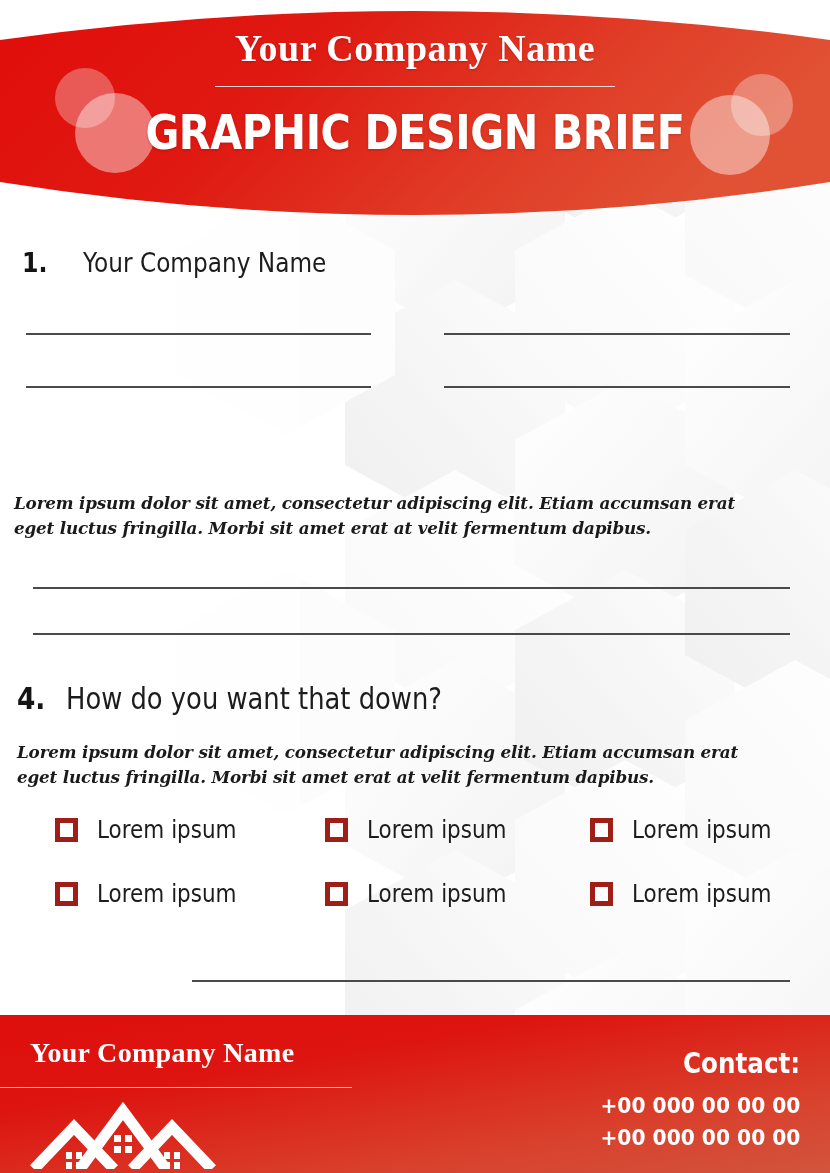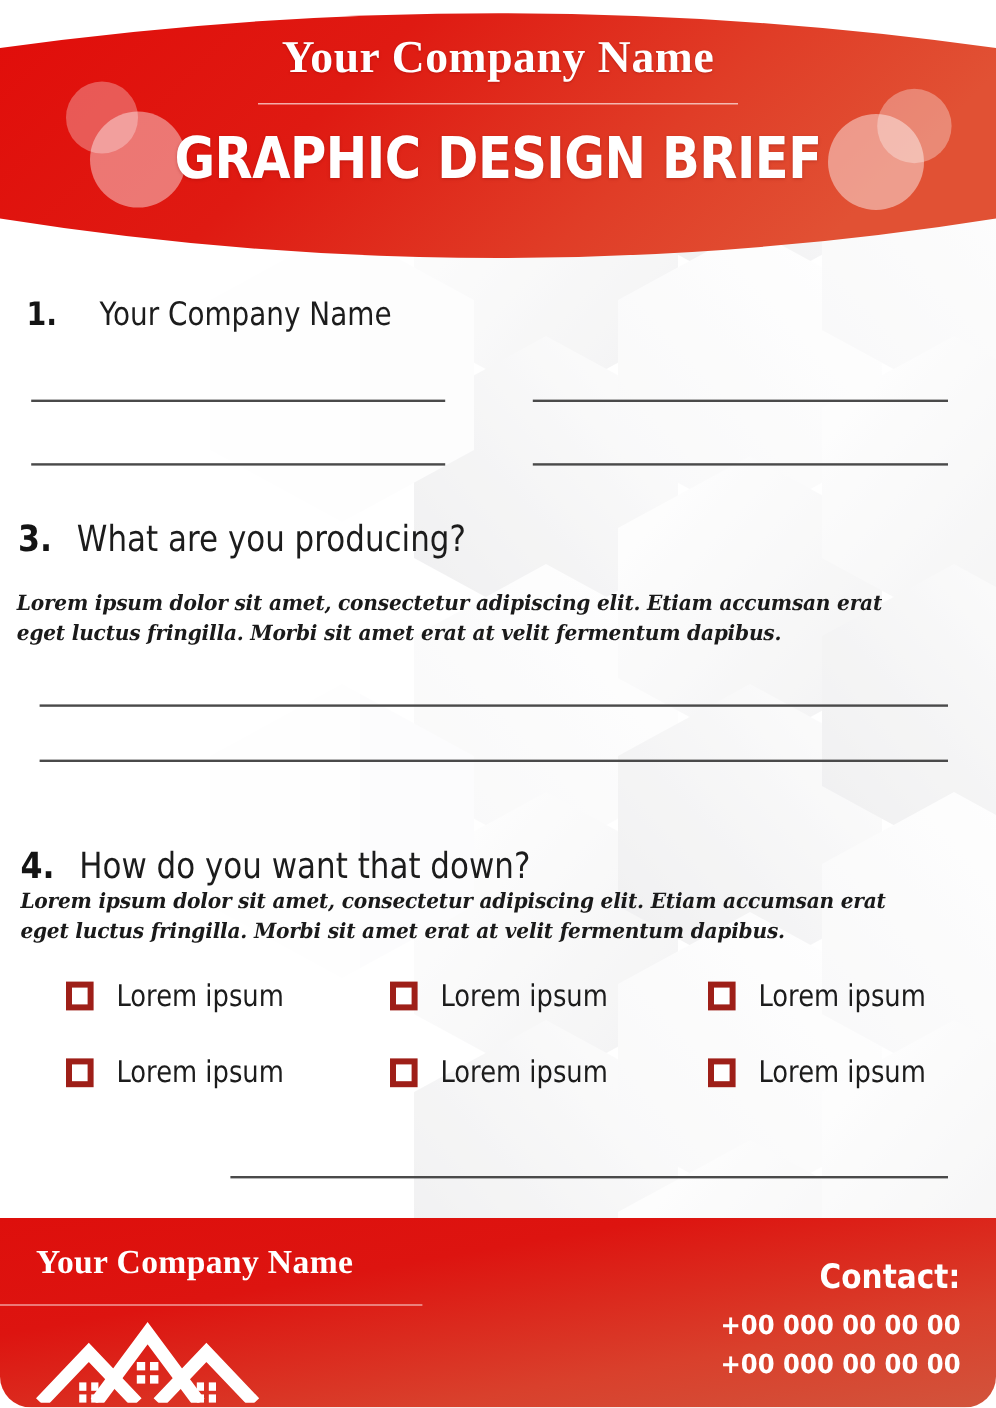--- a/index.html
+++ b/index.html
@@ -9,21 +9,20 @@
   }
   body {
     font-family: "Liberation Sans", sans-serif;
   }
   #page {
     position: relative;
     width: 830px;
     height: 1173px;
     overflow: hidden;
     background: #ffffff;
-    border-radius: 26px;
   }
 
   
   .hex-bg {
     position: absolute;
     left: 0;
     top: 150px;
     width: 830px;
     height: 880px;
     overflow: hidden;
@@ -306,29 +305,25 @@
     <div class="q-row" style="left:22px; top:247px; font-size:27px;">
       <span class="q-num">1.</span>
       <span class="q-label" style="margin-left:24px;">Your Company Name</span>
     </div>
     <div class="hline" style="left:26px; top:333px; width:345px;"></div>
     <div class="hline" style="left:26px; top:386px; width:345px;"></div>
 
     <div class="hline" style="left:444px; top:333px; width:346px;"></div>
     <div class="hline" style="left:444px; top:386px; width:346px;"></div>
 
-    <div class="q-row" style="left:15px; top:432px; font-size:30px;">
-      <span class="q-num">3.</span>
-      <span class="q-label" style="margin-left:8px;">What are you producing?</span>
-    </div>
     <div class="lorem" style="left:14px; top:491px; width:780px;">Lorem ipsum dolor sit amet, consectetur adipiscing elit. Etiam accumsan erat eget luctus fringilla. Morbi sit amet erat at velit fermentum dapibus.</div>
     <div class="hline" style="left:33px; top:587px; width:757px;"></div>
     <div class="hline" style="left:33px; top:633px; width:757px;"></div>
 
-    <div class="q-row" style="left:17px; top:681px; font-size:30px;margin-top:24px;">
+    <div class="q-row" style="left:17px; top:681px; font-size:30px;">
       <span class="q-num">4.</span>
       <span class="q-label" style="margin-left:8px;">How do you want that down?</span>
     </div>
     <div class="lorem" style="left:17px; top:740px; width:780px;">Lorem ipsum dolor sit amet, consectetur adipiscing elit. Etiam accumsan erat eget luctus fringilla. Morbi sit amet erat at velit fermentum dapibus.</div>
 
     <div class="cb-item" style="left:55px; top:815px;">
       <span class="checkbox"></span>
       <span class="cb-label">Lorem ipsum</span>
     </div>
     <div class="cb-item" style="left:325px; top:815px;">

